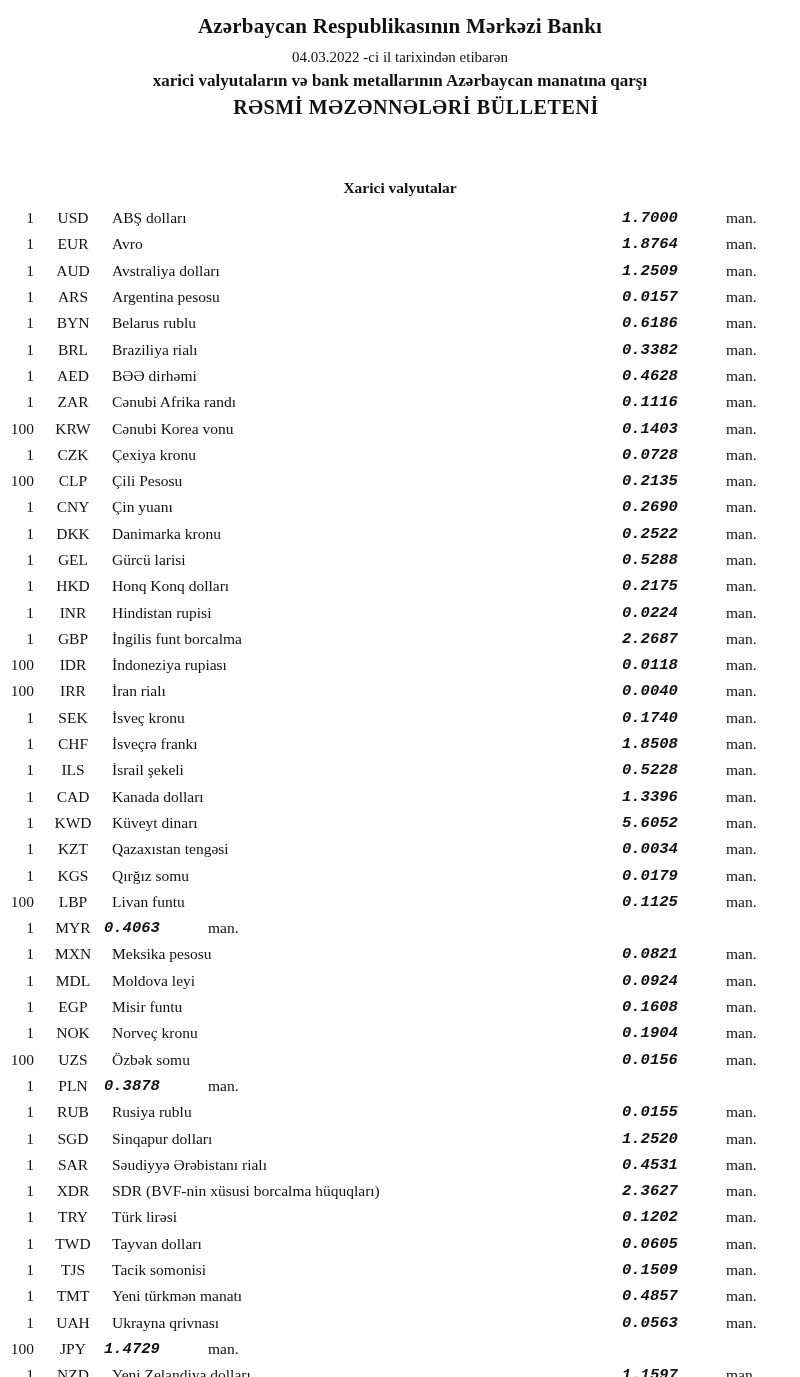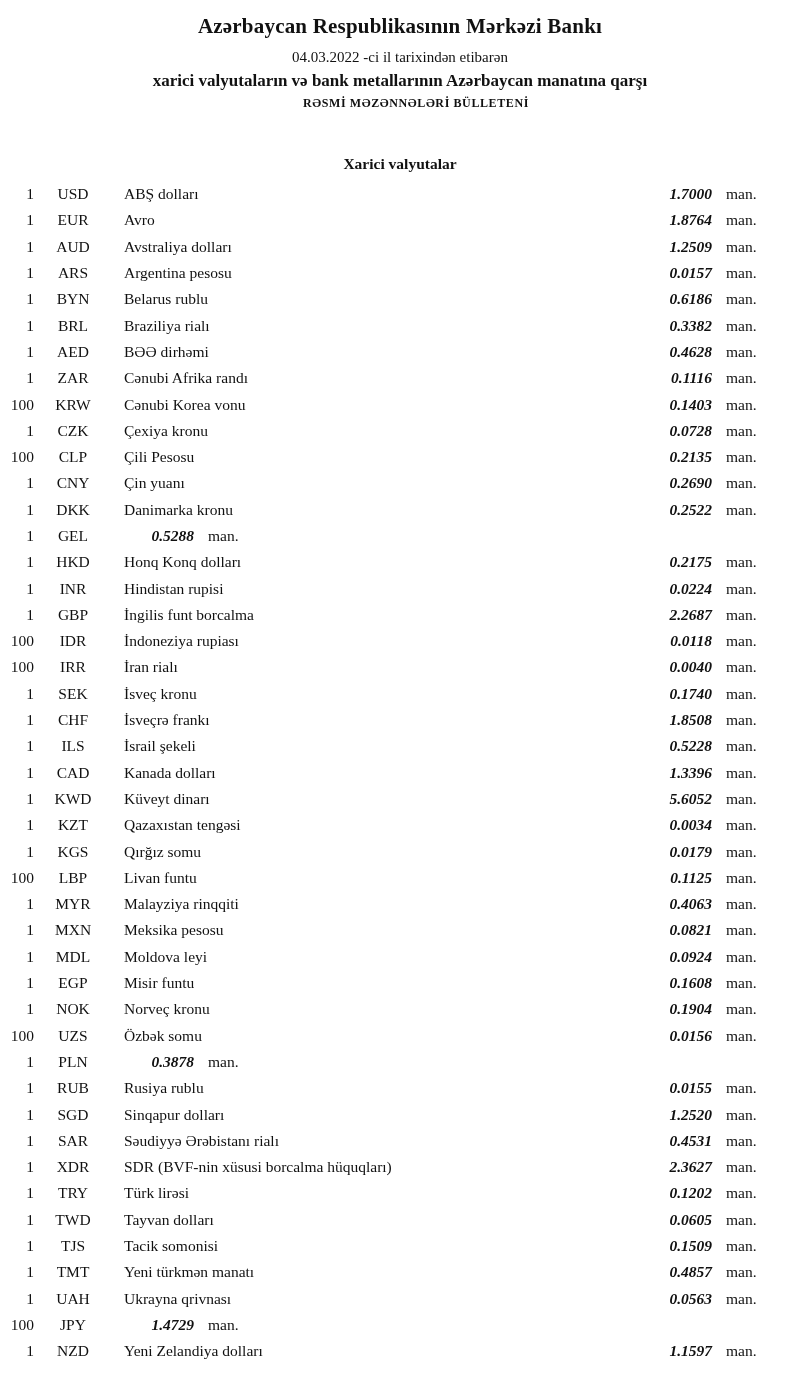--- a/index.html
+++ b/index.html
@@ -31,31 +31,31 @@
     font-size: 15px;
     font-weight: normal;
     margin: 2px 0;
   }
   .sub1 {
     font-size: 17px;
     font-weight: bold;
     margin: 5px 0;
   }
   .sub2 {
-    font-size: 12px;
+    font-size: 20px;
     font-weight: bold;
     letter-spacing: 0.6px;
     margin: 4px 0;
     padding-left: 32px;
   }
   .section-title {
     text-align: center;
     font-size: 15.5px;
     font-weight: bold;
-    margin-top: 44px;
+    margin-top: 60px;
     margin-bottom: 8px;
   }
   .rates-table {
     margin-top: 4px;
   }
   .rate-row {
     display: flex;
     align-items: center;
     height: 26.3px;
     font-size: 15.5px;
@@ -69,31 +69,31 @@
     flex: 0 0 auto;
   }
   .rate-row .code {
     width: 62px;
     margin-left: 8px;
     text-align: center;
     flex: 0 0 auto;
   }
   .rate-row .name {
     flex: 1 1 auto;
-    margin-left: 20px;
+    margin-left: 8px;
     text-align: left;
     white-space: nowrap;
     overflow: hidden;
   }
   .rate-row .rate {
     width: 90px;
-    text-align: right;
     font-weight: bold;
     font-style: italic;
     flex: 0 0 auto;
+    font-family: Liberation Mono, monospace;
   }
   .rate-row .unit {
     width: 42px;
     padding-left: 14px;
     text-align: left;
     flex: 0 0 auto;
   }
 </style>
 </head>
 <body>
@@ -209,20 +209,21 @@
     <span class="qty">1</span>
     <span class="code">DKK</span>
     <span class="name">Danimarka kronu</span>
     <span class="rate">0.2522</span>
     <span class="unit">man.</span>
   </div>
 
   <div class="rate-row">
     <span class="qty">1</span>
     <span class="code">GEL</span>
+    <span class="name">Gürcü larisi</span>
     <span class="rate">0.5288</span>
     <span class="unit">man.</span>
   </div>
 
   <div class="rate-row">
     <span class="qty">1</span>
     <span class="code">HKD</span>
     <span class="name">Honq Konq dolları</span>
     <span class="rate">0.2175</span>
     <span class="unit">man.</span>
@@ -320,21 +321,20 @@
     <span class="qty">100</span>
     <span class="code">LBP</span>
     <span class="name">Livan funtu</span>
     <span class="rate">0.1125</span>
     <span class="unit">man.</span>
   </div>
 
   <div class="rate-row">
     <span class="qty">1</span>
     <span class="code">MYR</span>
-    <span class="name">Malayziya rinqqiti</span>
     <span class="rate">0.4063</span>
     <span class="unit">man.</span>
   </div>
 
   <div class="rate-row">
     <span class="qty">1</span>
     <span class="code">MXN</span>
     <span class="name">Meksika pesosu</span>
     <span class="rate">0.0821</span>
     <span class="unit">man.</span>

